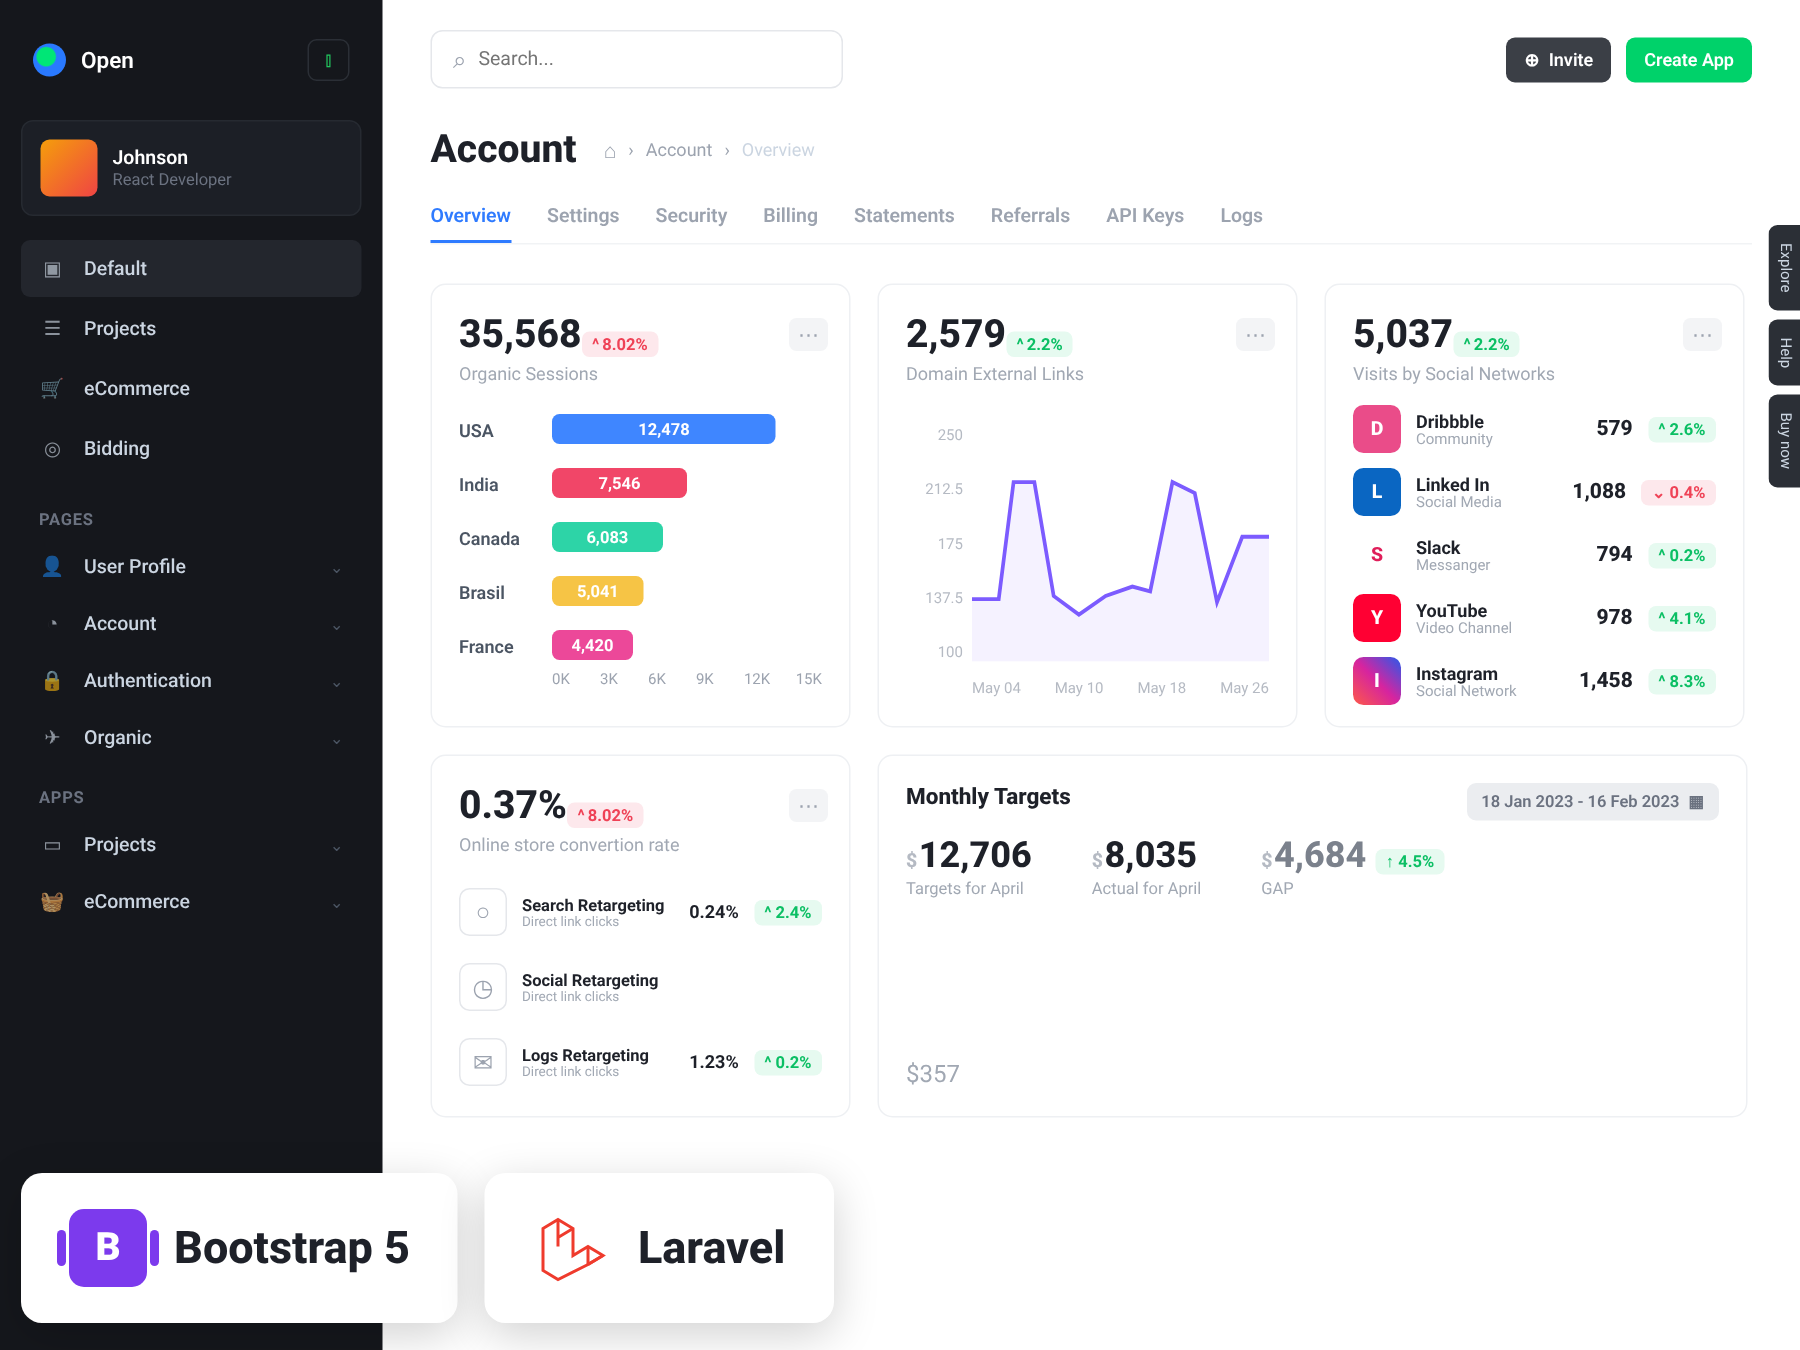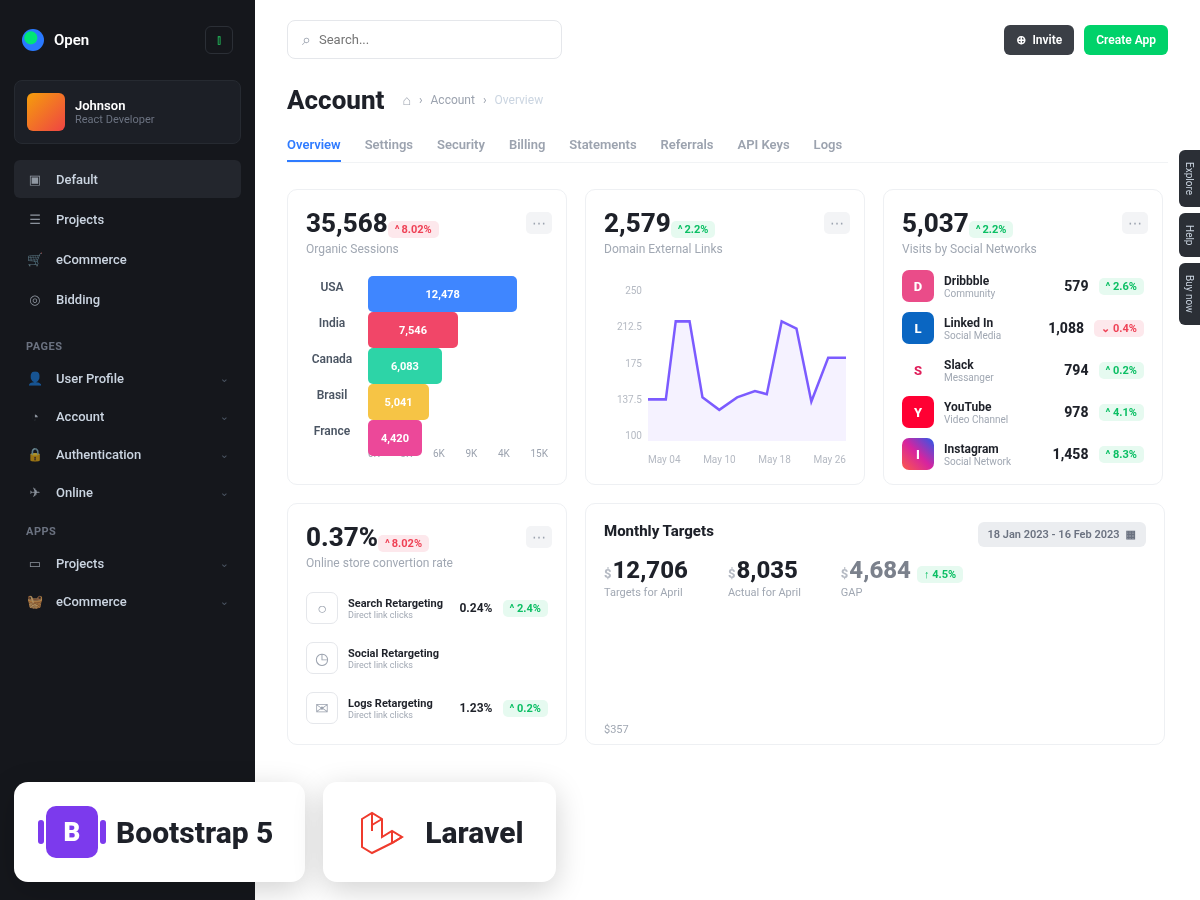--- a/index.html
+++ b/index.html
@@ -42,23 +42,23 @@
 .stat-row{display:flex;align-items:flex-end;gap:0}
 .stat{font-size:26px;font-weight:800}
 .chg{font-size:11px;font-weight:700;padding:2px 7px;border-radius:5px;display:inline-flex;align-items:center;gap:2px}
 .chg.up{background:#e6faf0;color:#0bbf64}
 .chg.down{background:#fde8ec;color:#ef4256}
 .chg.pink{background:#fde8ec;color:#ef4256}
 .sub{color:#a1a8b3;font-size:12px;margin-top:4px}
 .dots{position:absolute;right:14px;top:22px;width:26px;height:22px;border-radius:5px;background:#f3f4f6;color:#9ca3af;display:flex;align-items:center;justify-content:center;font-size:14px}
 .bars{margin-top:20px;display:flex;flex-direction:column;gap:14px}
 .bar-row{display:flex;align-items:center;gap:10px;font-size:12px}
-.bar-lbl{width:52px;text-align:center;color:#4b5563;font-weight:600}
+.bar-lbl{width:52px;text-align:left;color:#4b5563;font-weight:600}
 .bar-trk{flex:1;height:22px;position:relative}
-.bar-fill{height:36px;border-radius:5px;display:flex;align-items:center;justify-content:center;color:#fff;font-weight:700;font-size:11px}
+.bar-fill{height:20px;border-radius:5px;display:flex;align-items:center;justify-content:center;color:#fff;font-weight:700;font-size:11px}
 .axis{display:flex;gap:17px;margin-left:62px;margin-top:6px;font-size:10px;color:#9ca3af}
 .axis span{width:32px}
 .line-chart{margin-top:29px;position:relative;height:180px}
 .yax{position:absolute;left:0;top:0;bottom:24px;width:38px;display:flex;flex-direction:column;justify-content:space-between;text-align:right;font-size:10px;color:#b5bac3}
 .plot{position:absolute;left:44px;right:0;top:0;bottom:24px}
 .xax{position:absolute;left:44px;right:0;bottom:0;display:flex;justify-content:space-between;font-size:10px;color:#b5bac3}
 .social{margin-top:14px;display:flex;flex-direction:column;gap:10px}
 .srow{display:flex;align-items:center;gap:10px}
 .sico{width:32px;height:32px;border-radius:7px;display:flex;align-items:center;justify-content:center;color:#fff;font-weight:800;font-size:13px}
 .sname{font-size:12px;font-weight:700}
@@ -81,21 +81,21 @@
 .badge-card{background:#fff;border-radius:14px;box-shadow:0 8px 30px rgba(0,0,0,.18);padding:24px 32px;display:flex;align-items:center;gap:18px}
 .badge-card .t{font-size:30px;font-weight:800}
 .b5-ico{width:52px;height:52px;background:#7c3aed;border-radius:10px;display:flex;align-items:center;justify-content:center;color:#fff;font-weight:900;font-size:26px;position:relative}
 .b5-ico::before,.b5-ico::after{content:"";position:absolute;width:6px;height:24px;background:#7c3aed;border-radius:3px}
 .b5-ico::before{left:-8px}.b5-ico::after{right:-8px}
 .lara-ico{width:52px;height:52px;display:flex;align-items:center;justify-content:center}
 .rtabs{position:fixed;right:0;top:150px;display:flex;flex-direction:column;gap:6px;z-index:6}
 .rtab{background:#2b2f36;color:#cbd5e1;font-size:10px;writing-mode:vertical-rl;padding:12px 5px;border-radius:6px 0 0 6px}
 .dark-blob{position:absolute;right:-160px;top:-60px;width:560px;height:1100px;background:#181b20;border-radius:50% 0 0 50%/40% 0 0 60%;z-index:0}
 .main>*{position:relative;z-index:1}
-.bar357{position:absolute;left:18px;bottom:8px;font-size:11px;color:#a1a8b3}
+.bar357{position:absolute;left:18px;bottom:19px;font-size:16px;color:#a1a8b3}
 </style>
 </head>
 <body>
 
 <div class="app">
 <div class="dark-blob"></div>
 
 <aside class="sidebar">
   <div class="brand">
     <div class="brand-left">
@@ -143,21 +143,21 @@
           <span>Account</span>
           <span class="nav-chev">⌄</span>
         </div>
         <div class="nav-item">
           <span class="nav-ico">🔒</span>
           <span>Authentication</span>
           <span class="nav-chev">⌄</span>
         </div>
         <div class="nav-item">
           <span class="nav-ico">✈</span>
-          <span>Online</span>
+          <span>Organic</span>
           <span class="nav-chev">⌄</span>
         </div>
         <div class="nav-sec">APPS</div>
         <div class="nav-item">
           <span class="nav-ico">▭</span>
           <span>Projects</span>
           <span class="nav-chev">⌄</span>
         </div>
         <div class="nav-item">
           <span class="nav-ico">🧺</span>
@@ -245,21 +245,21 @@
               <div class="bar-trk">
                 <div class="bar-fill" style="width:30%;background:#ec4899">4,420</div>
               </div>
             </div>
           </div>
       <div class="axis" id="axis">
             <span>0K</span>
             <span>3K</span>
             <span>6K</span>
             <span>9K</span>
-            <span>4K</span>
+            <span>12K</span>
             <span>15K</span>
           </div>
     </div>
 
     <div class="card">
       <div class="dots">⋯</div>
       <div class="stat-row">
         <div class="stat">2,579</div>
         <div class="chg up">^ <span>2.2%</span></div>
       </div>

